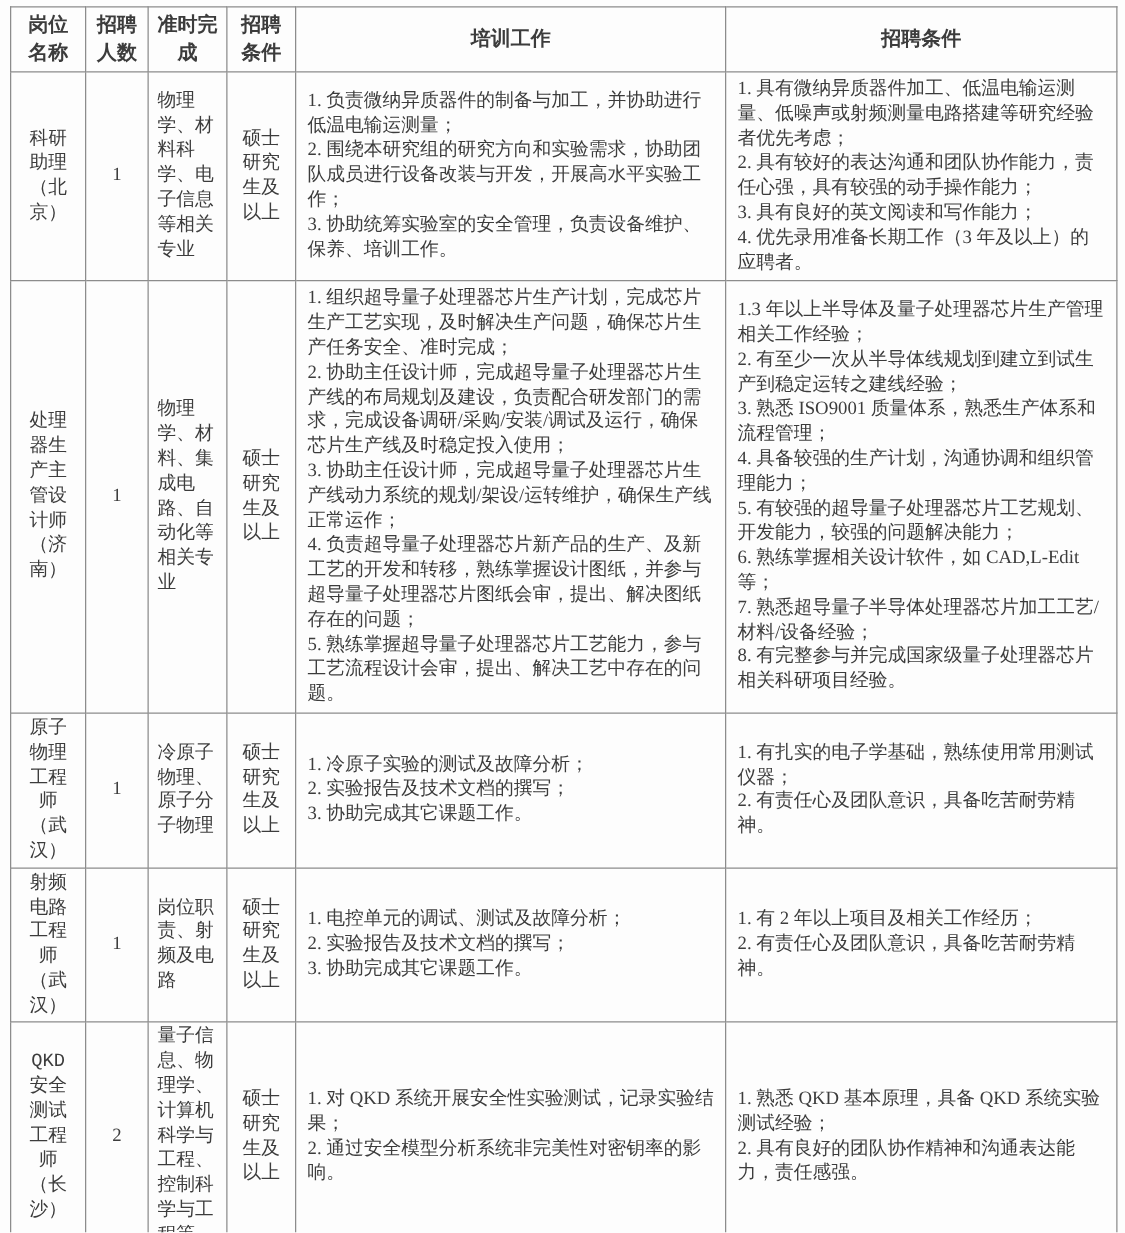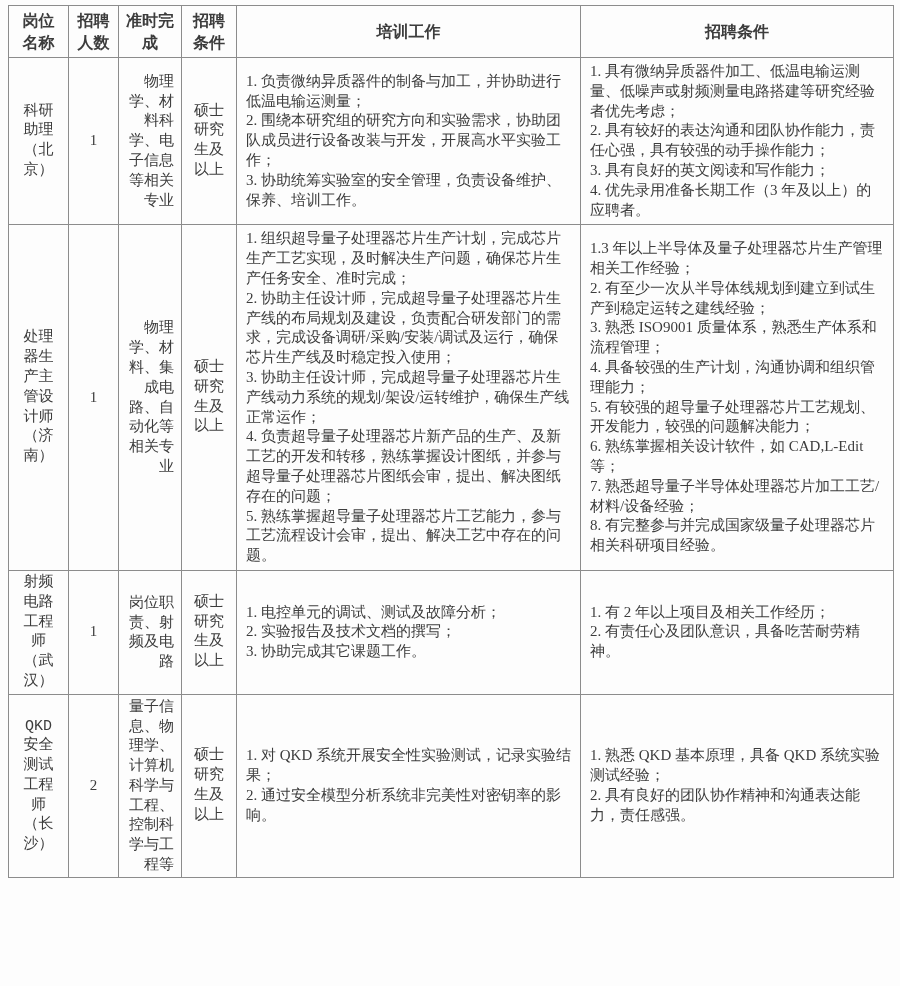--- a/index.html
+++ b/index.html
@@ -39,21 +39,21 @@
     padding: 4px 6px;
   }
   tr.hdr      { height: 52px;  }
   tr.row-1    { height: 161px; }
   tr.row-2    { height: 344px; }
   tr.row-3    { height: 123px; }
   tr.row-4    { height: 118px; padding-left: 43px; }
   tr.row-5    { height: 174px; }
   td.c-pos    { text-align: center; padding: 2px 8px; font-family: Liberation Mono, monospace;  }
   td.c-num    { text-align: center; padding: 2px 4px;  }
-  td.c-major  { text-align: right; padding: 2px 7px;  }
+  td.c-major  { text-align: left; padding: 2px 7px;  }
   td.c-edu    { text-align: center; padding: 2px 10px; font-family: Liberation Mono, monospace; }
   td.c-duties, td.c-cond {
     text-align: left;
     padding: 4px 9px;
     white-space: pre-wrap;
   }
 </style>
 </head>
 <body>
 
@@ -103,20 +103,31 @@
 5. 熟练掌握超导量子处理器芯片工艺能力，参与工艺流程设计会审，提出、解决工艺中存在的问题。</td>
         <td class="c-cond">1.3 年以上半导体及量子处理器芯片生产管理相关工作经验；
 2. 有至少一次从半导体线规划到建立到试生产到稳定运转之建线经验；
 3. 熟悉 ISO9001 质量体系，熟悉生产体系和流程管理；
 4. 具备较强的生产计划，沟通协调和组织管理能力；
 5. 有较强的超导量子处理器芯片工艺规划、开发能力，较强的问题解决能力；
 6. 熟练掌握相关设计软件，如 CAD,L-Edit 等；
 7. 熟悉超导量子半导体处理器芯片加工工艺/材料/设备经验；
 8. 有完整参与并完成国家级量子处理器芯片相关科研项目经验。</td>
       </tr>
+      <tr class="row-3">
+        <td class="c-pos">原子物理工程师（武汉）</td>
+        <td class="c-num">1</td>
+        <td class="c-major">冷原子物理、原子分子物理</td>
+        <td class="c-edu">硕士研究生及以上</td>
+        <td class="c-duties">1. 冷原子实验的测试及故障分析；
+2. 实验报告及技术文档的撰写；
+3. 协助完成其它课题工作。</td>
+        <td class="c-cond">1. 有扎实的电子学基础，熟练使用常用测试仪器；
+2. 有责任心及团队意识，具备吃苦耐劳精神。</td>
+      </tr>
       <tr class="row-4">
         <td class="c-pos">射频电路工程师（武汉）</td>
         <td class="c-num">1</td>
         <td class="c-major">岗位职责、射频及电路</td>
         <td class="c-edu">硕士研究生及以上</td>
         <td class="c-duties">1. 电控单元的调试、测试及故障分析；
 2. 实验报告及技术文档的撰写；
 3. 协助完成其它课题工作。</td>
         <td class="c-cond">1. 有 2 年以上项目及相关工作经历；
 2. 有责任心及团队意识，具备吃苦耐劳精神。</td>

